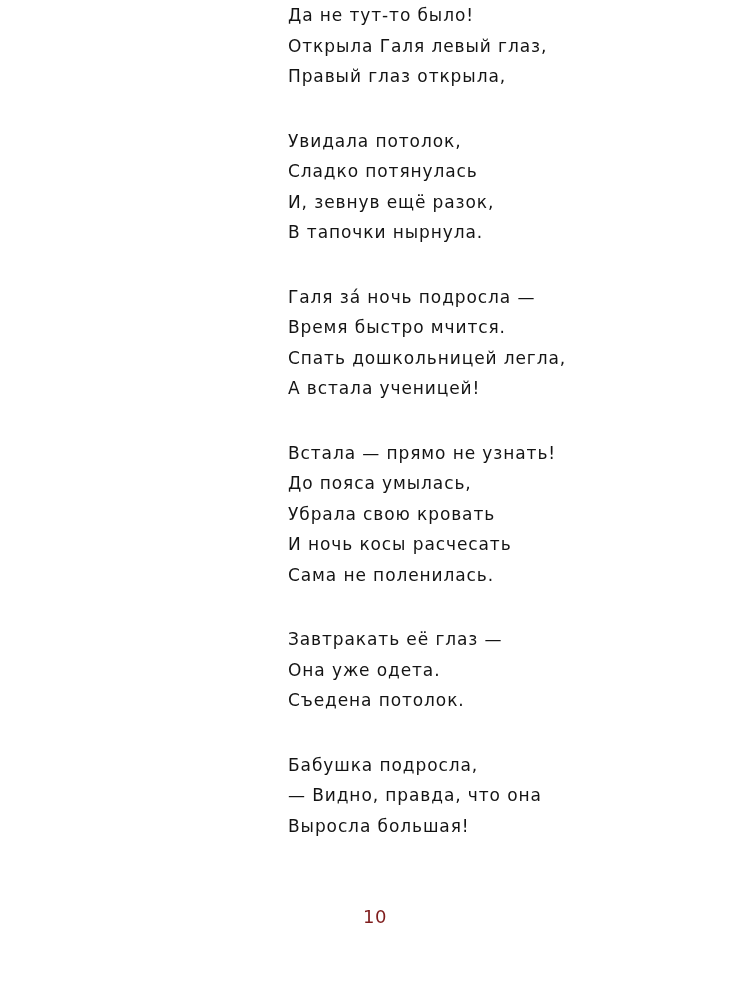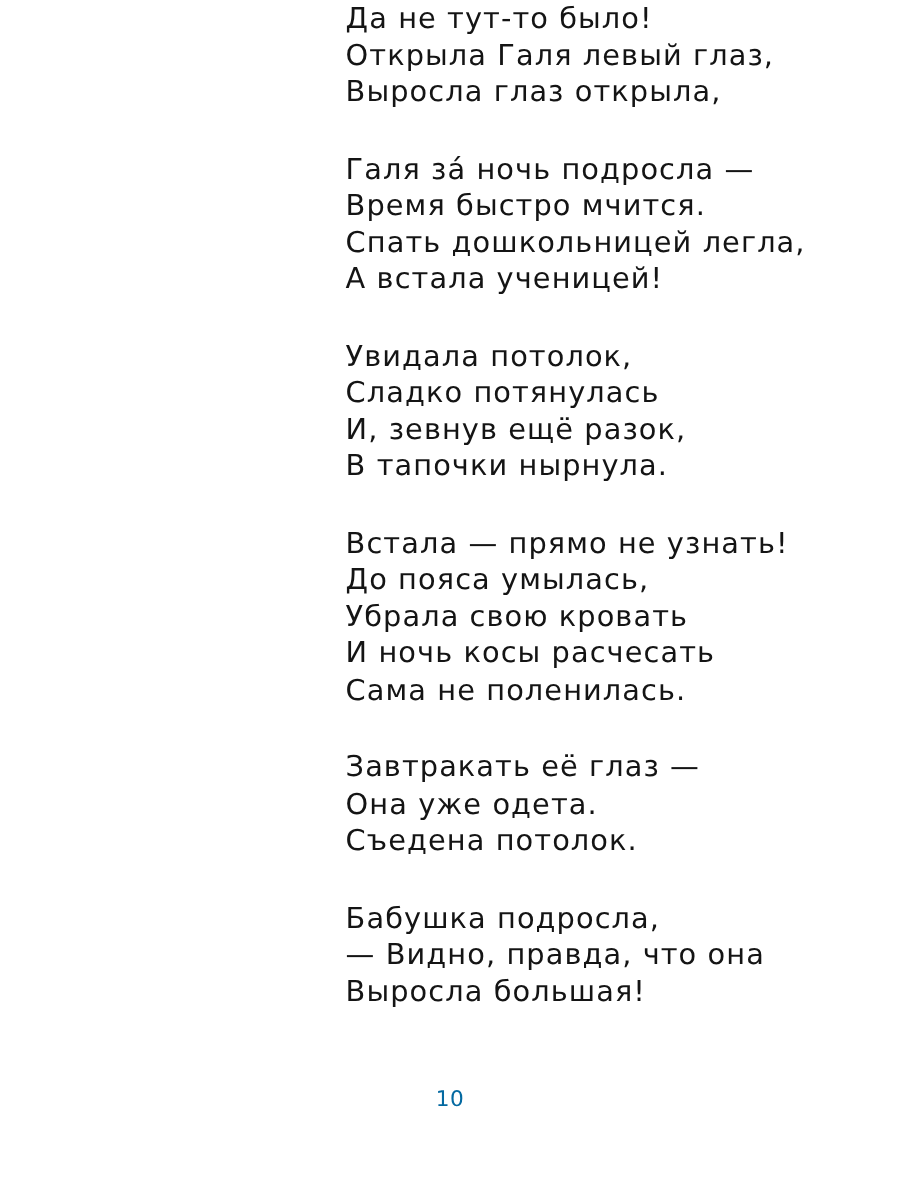--- a/index.html
+++ b/index.html
@@ -27,62 +27,62 @@
     top: 0px;
     width: 430px;
   }
   .stanza {
     margin: 0 0 34px 0;
   }
   .stanza:first-child {
     margin-top: 0;
   }
   .line {
-    font-size: 24px;
+    font-size: 17px;
     line-height: 30.5px;
     letter-spacing: 0.9px;
     white-space: pre;
     color: #141414;
   }
   .page-number {
     position: absolute;
     left: 0;
     top: 906px;
     width: 750px;
     text-align: center;
     font-size: 18px;
     letter-spacing: 0.5px;
-    color: #0369a1;
+    color: #7f1d1d;
   }
 </style>
 </head>
 <body>
 
 <div class="page">
 
   <div class="poem">
 
     <div class="stanza">
       <div class="line">Да не тут-то было!</div>
       <div class="line">Открыла Галя левый глаз,</div>
-      <div class="line">Выросла глаз открыла,</div>
+      <div class="line">Правый глаз открыла,</div>
+    </div>
+
+    <div class="stanza">
+      <div class="line">Увидала потолок,</div>
+      <div class="line">Сладко потянулась</div>
+      <div class="line">И, зевнув ещё разок,</div>
+      <div class="line">В тапочки нырнула.</div>
     </div>
 
     <div class="stanza">
       <div class="line">Галя за́ ночь подросла —</div>
       <div class="line">Время быстро мчится.</div>
       <div class="line">Спать дошкольницей легла,</div>
       <div class="line">А встала ученицей!</div>
-    </div>
-
-    <div class="stanza">
-      <div class="line">Увидала потолок,</div>
-      <div class="line">Сладко потянулась</div>
-      <div class="line">И, зевнув ещё разок,</div>
-      <div class="line">В тапочки нырнула.</div>
     </div>
 
     <div class="stanza">
       <div class="line">Встала — прямо не узнать!</div>
       <div class="line">До пояса умылась,</div>
       <div class="line">Убрала свою кровать</div>
       <div class="line">И ночь косы расчесать</div>
       <div class="line">Сама не поленилась.</div>
     </div>
 

